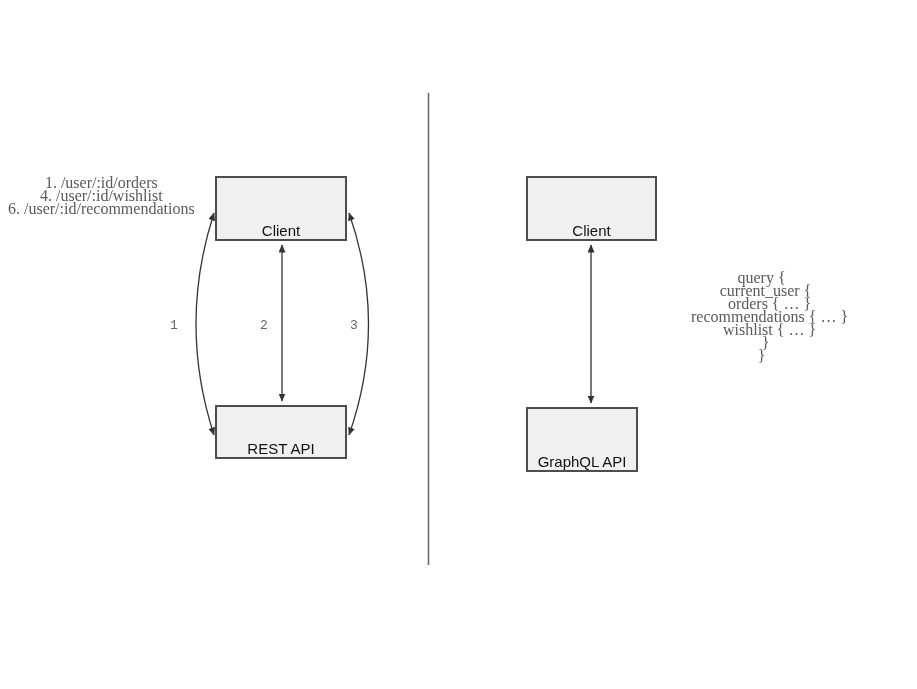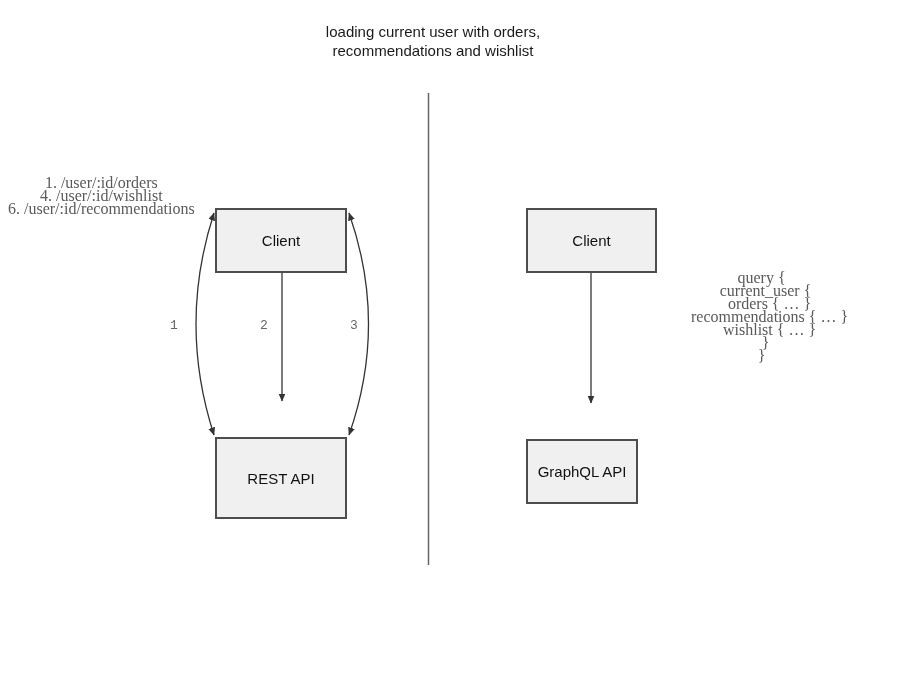--- a/index.html
+++ b/index.html
@@ -26,28 +26,27 @@
   .diagram-svg {
     position: absolute;
     left: 0; top: 0;
     width: 917px; height: 689px;
   }
   .node-box {
     position: absolute;
     background: #f0f0f0;
     border: 2px solid #4d4d4d;
     display: flex;
-    align-items: center;
+    align-items: flex-end;
     justify-content: center;
     font-size: 15px;
     color: #111111;
-    margin-top: 32px;
   }
   .box-client-left  { left: 215px; top: 176px; width: 132px; height: 65px; }
-  .box-rest-api     { left: 215px; top: 405px; width: 132px; height: 82px; }
+  .box-rest-api     { left: 215px; top: 405px; width: 132px; height: 54px; }
   .box-client-right { left: 526px; top: 176px; width: 131px; height: 65px; }
   .box-graphql-api  { left: 526px; top: 407px; width: 112px; height: 65px; }
   .mono {
     font-family: Liberation Serif, serif;
     font-size: 16px;
     line-height: 13px;
     color: #5a5a5a;
     white-space: pre;
     text-align: center;
   }
@@ -62,24 +61,20 @@
   }
   .lbl-1 { left: 174px; top: 325px; }
   .lbl-2 { left: 264px; top: 325px; }
   .lbl-3 { left: 354px; top: 325px; }
 </style>
 </head>
 <body>
 
 <div class="canvas">
 
-  <div class="title">
-    <div>loading current user with orders,</div>
-    <div>recommendations and wishlist</div>
-  </div>
 
   <svg class="diagram-svg" viewBox="0 0 917 689" xmlns="http://www.w3.org/2000/svg">
     <defs>
       <marker id="ah" markerWidth="9" markerHeight="8" refX="7.5" refY="3.5" orient="auto-start-reverse" markerUnits="userSpaceOnUse">
         <path d="M0,0 L8,3.5 L0,7 Z" fill="#333333"></path>
       </marker>
     </defs>
 
     <line x1="428.5" y1="93" x2="428.5" y2="565" stroke="#666666" stroke-width="1.5"></line>
 

